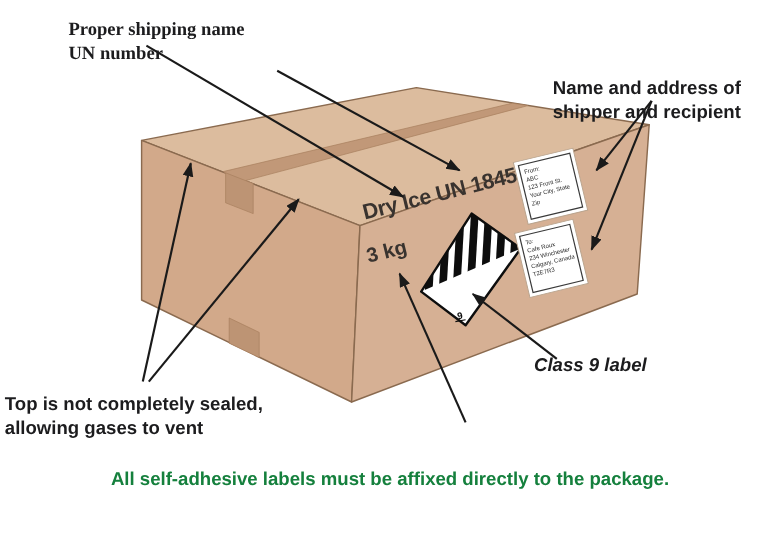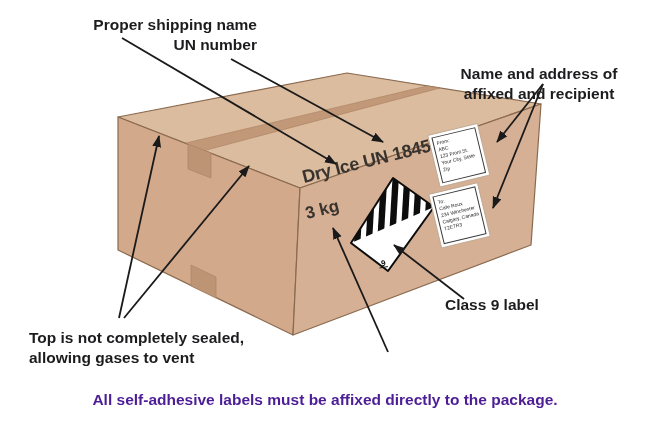--- a/index.html
+++ b/index.html
@@ -5,25 +5,25 @@
   html,body{margin:0;padding:0;background:#ffffff;}
   .stage{
     position:relative;width:650px;height:445px;background:#ffffff;overflow:hidden;
     font-family:"Liberation Sans", sans-serif;
   }
   .stage svg{position:absolute;left:0;top:0;}
   .callout{
     position:absolute;font-weight:bold;font-size:15.5px;line-height:20px;
     color:#1c1c1e;white-space:nowrap;
   }
-  .callout.right{text-align:right;}
+  .callout.right{text-align:left;font-family:Liberation Serif, serif;}
   .callout.center{text-align:center;margin-top:36px;}
   .footer-note{
     position:absolute;left:0;top:389px;width:650px;text-align:center;
-    font-weight:bold;font-size:15.5px;line-height:21.5px;color:#4c1d95;
+    font-weight:bold;font-size:15.5px;line-height:21.5px;color:#15803d;
   }
   .svgtext{font-family:"Liberation Sans", sans-serif;}
 </style>
 </head>
 <body>
 
 <div class="stage">
 
   <svg width="650" height="445" viewBox="0 0 650 445">
     <defs>
@@ -104,28 +104,28 @@
     </g>
   </svg>
 
   <div class="callout right" style="left:57px;top:15px;width:200px;">
     <div>Proper shipping name</div>
     <div>UN number</div>
   </div>
 
   <div class="callout center" style="left:455px;top:28px;width:168px;">
     <div>Name and address of</div>
-    <div>affixed and recipient</div>
+    <div>shipper and recipient</div>
   </div>
 
-  <div class="callout" style="left:445px;top:295px;">
+  <div class="callout" style="left:445px;top:295px;font-style:italic;">
     <div>Class 9 label</div>
   </div>
 
-  <div class="callout" style="left:29px;top:328px;">
+  <div class="callout" style="left:4px;top:328px;">
     <div>Top is not completely sealed,</div>
     <div>allowing gases to vent</div>
   </div>
 
 
   <div class="footer-note">
     <div>All self-adhesive labels must be affixed directly to the package.</div>
   </div>
 
 </div>

